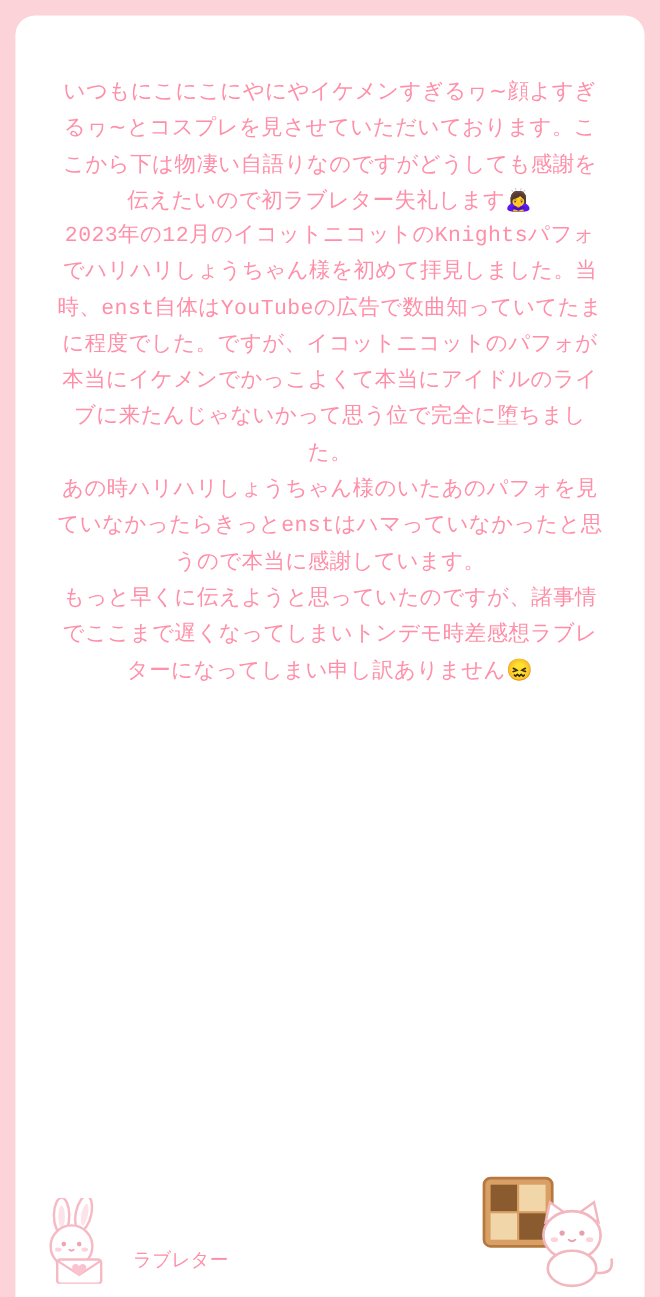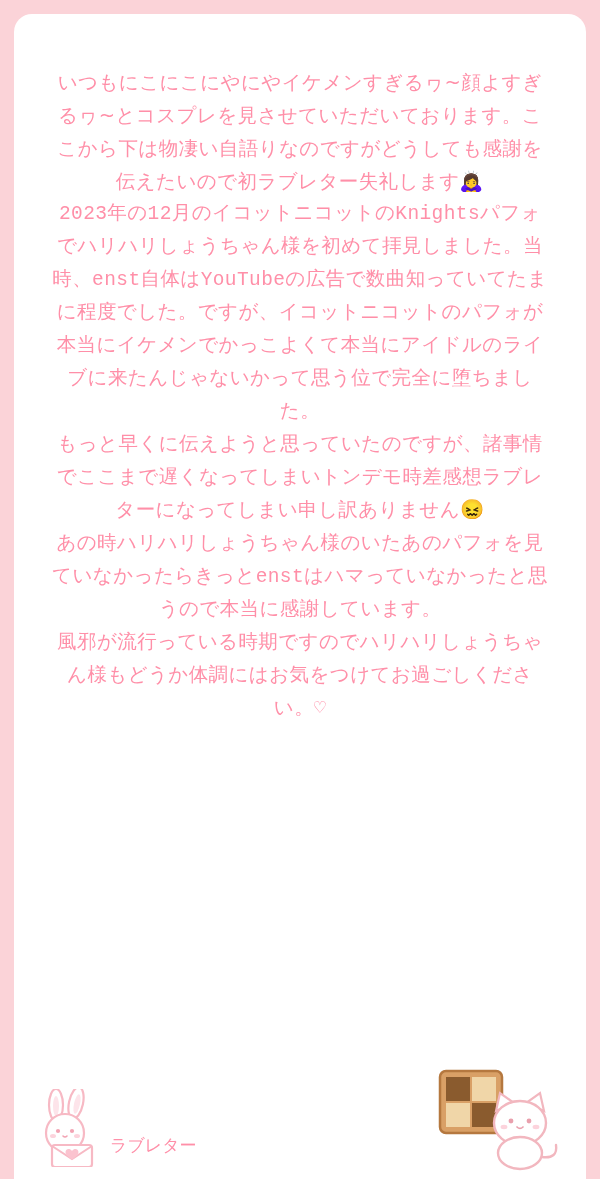--- a/index.html
+++ b/index.html
@@ -55,21 +55,21 @@
     right: 0;
     bottom: 0;
     height: 120px;
   }
   .bunny-wrap {
     position: absolute;
     left: 18px;
     bottom: 12px;
     display: flex;
     align-items: flex-end;
-    gap: 4px;
+    gap: 15px;
   }
   .label-letter {
     color: #ff8fa8;
     font-size: 17px;
     padding-bottom: 10px;
     font-family: "DejaVu Sans", "Liberation Sans", sans-serif;
   }
   .cat-wrap {
     position: absolute;
     right: 18px;
@@ -79,23 +79,22 @@
 </style>
 </head>
 <body>
 
 <div class="page">
   <div class="card">
 
     <div class="letter-body">
       <p class="para">いつもにこにこにやにやイケメンすぎるヮ~顔よすぎるヮ~とコスプレを見させていただいております。ここから下は物凄い自語りなのですがどうしても感謝を伝えたいので初ラブレター失礼します🙇‍♀</p>
       <p class="para">2023年の12月のイコットニコットのKnightsパフォでハリハリしょうちゃん様を初めて拝見しました。当時、enst自体はYouTubeの広告で数曲知っていてたまに程度でした。ですが、イコットニコットのパフォが本当にイケメンでかっこよくて本当にアイドルのライブに来たんじゃないかって思う位で完全に堕ちました。</p>
+      <p class="para">あの時ハリハリしょうちゃん様のいたあのパフォを見ていなかったらきっとenstはハマっていなかったと思うので本当に感謝しています。</p>
       <p class="para">もっと早くに伝えようと思っていたのですが、諸事情でここまで遅くなってしまいトンデモ時差感想ラブレターになってしまい申し訳ありません😖</p>
-      <p class="para">あの時ハリハリしょうちゃん様のいたあのパフォを見ていなかったらきっとenstはハマっていなかったと思うので本当に感謝しています。</p>
-      <p class="para">風邪が流行っている時期ですのでハリハリしょうちゃん様もどうか体調にはお気をつけてお過ごしください。♡</p>
     </div>
 
     <div class="footer">
 
       <div class="bunny-wrap">
         <span>
           <svg width="74" height="78" viewBox="0 0 74 78">
 
             <ellipse cx="24" cy="16" rx="7" ry="16" fill="#ffffff" stroke="#f7b9c4" stroke-width="2.2"></ellipse>
             <ellipse cx="44" cy="14" rx="7" ry="16" fill="#ffffff" stroke="#f7b9c4" stroke-width="2.2" transform="rotate(12 44 14)"></ellipse>

